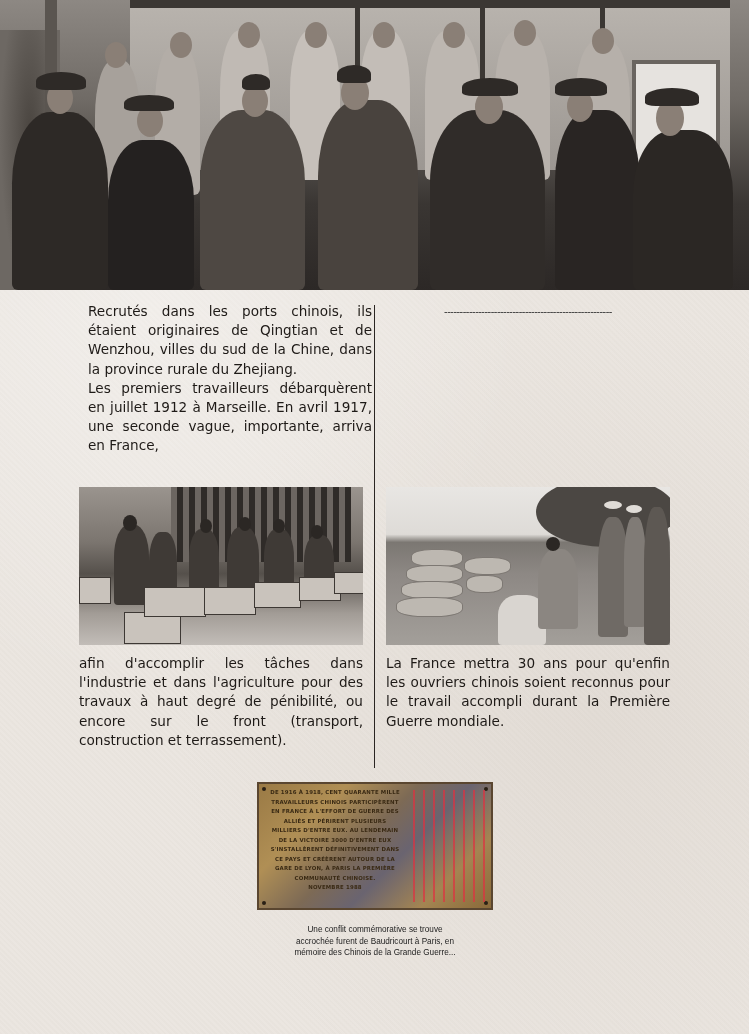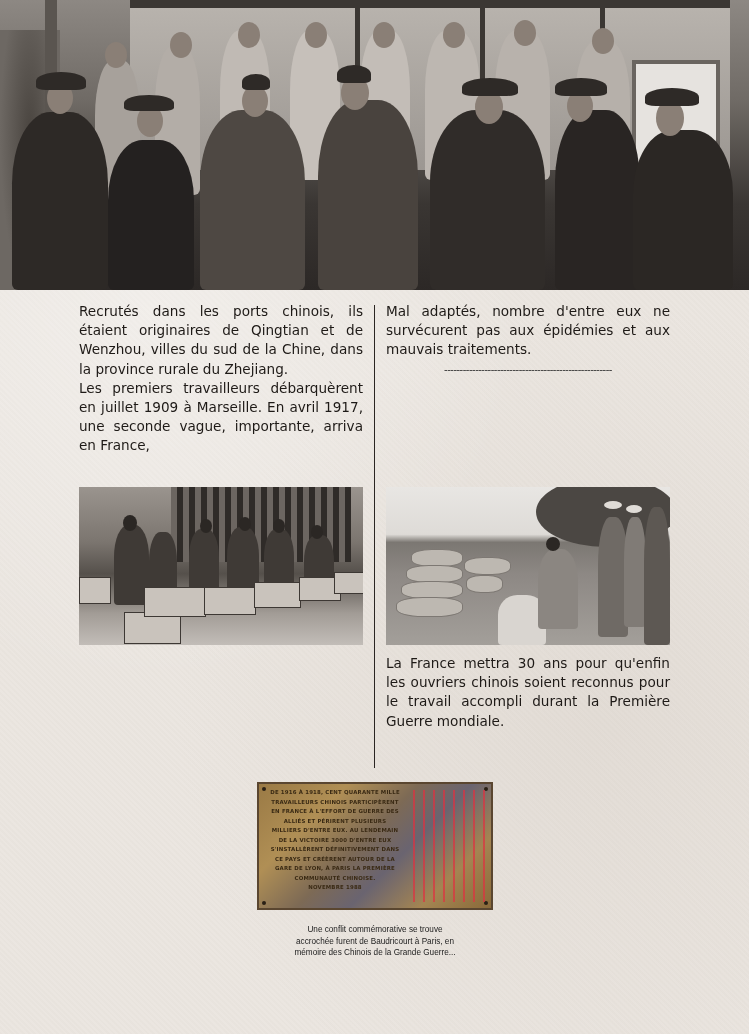--- a/index.html
+++ b/index.html
@@ -23,21 +23,21 @@
   .hero .door { position: absolute; left: 632px; top: 60px; width: 80px; height: 200px;
     background: #e6e3df; border: 4px solid #6a6560; }
   .hero .trees { position: absolute; left: 0; top: 30px; width: 60px; height: 260px;
     background: radial-gradient(ellipse at 50% 40%, #4a4540, #6d6863 70%); }
   .person { position: absolute; border-radius: 40% 40% 6px 6px; }
   .head { position: absolute; border-radius: 50%; background: #8a7f76; }
   .cap { position: absolute; border-radius: 50% 50% 20% 20%; background: #2e2a27; }
 
   .col { position: absolute; font-size: 13.6px; line-height: 19.2px; text-align: justify; }
   .col p { margin: 0; }
-  .left-top { left: 79px; top: 302px; width: 284px; }
+  .left-top { left: 88px; top: 302px; width: 284px; }
   .right-top { left: 386px; top: 302px; width: 284px; }
   .left-bottom { left: 79px; top: 654px; width: 284px; }
   .right-bottom { left: 386px; top: 654px; width: 284px; }
   .dashes { text-align: center; letter-spacing: -0.5px; font-size: 10px; line-height: 19px; color:#333; overflow:hidden; white-space:nowrap; }
 
   .divider { position: absolute; left: 374px; top: 305px; width: 1px; height: 463px; background: #2a2522; }
 
   .photo { position: absolute; overflow: hidden; }
   .photo1 { left: 79px; top: 487px; width: 284px; height: 158px;
     background: linear-gradient(180deg, #9a948e 0%, #7b756f 35%, #55504b 55%, #a29c96 80%, #c2bdb8 100%); }
@@ -108,21 +108,21 @@
   <div class="cap" style="left:124px;top:95px;width:50px;height:16px;"></div>
   <div class="cap" style="left:242px;top:74px;width:28px;height:16px;"></div>
   <div class="cap" style="left:337px;top:65px;width:34px;height:18px;"></div>
   <div class="cap" style="left:462px;top:78px;width:56px;height:18px;"></div>
   <div class="cap" style="left:555px;top:78px;width:52px;height:18px;"></div>
   <div class="cap" style="left:645px;top:88px;width:54px;height:18px;"></div>
 </div>
 
 <div class="col left-top">
   <p>Recrutés dans les ports chinois, ils étaient originaires de Qingtian et de Wenzhou, villes du sud de la Chine, dans la province rurale du Zhejiang.</p>
-  <p>Les premiers travailleurs débarquèrent en juillet 1909 à Marseille. En avril 1917, une seconde vague, importante, arriva en France,</p>
+  <p>Les premiers travailleurs débarquèrent en juillet 1912 à Marseille. En avril 1917, une seconde vague, importante, arriva en France,</p>
 </div>
 
 <div class="photo photo1" title="Travailleurs chinois alignés derrière des caisses dans un entrepôt">
   <div class="box" style="left:92px;top:0;width:180px;height:75px;background:repeating-linear-gradient(90deg,#6c6661 0 6px,#2f2b28 6px 12px);border:none;"></div>
   <div class="worker" style="left:35px;top:38px;width:35px;height:80px;"></div>
   <div class="worker" style="left:70px;top:45px;width:28px;height:75px;"></div>
   <div class="worker" style="left:110px;top:42px;width:30px;height:70px;"></div>
   <div class="worker" style="left:148px;top:40px;width:32px;height:72px;"></div>
   <div class="worker" style="left:185px;top:42px;width:30px;height:70px;"></div>
   <div class="worker" style="left:225px;top:48px;width:30px;height:65px;"></div>
@@ -134,26 +134,26 @@
   <div class="box" style="left:45px;top:125px;width:55px;height:30px;"></div>
   <div class="box" style="left:65px;top:100px;width:60px;height:28px;"></div>
   <div class="box" style="left:125px;top:100px;width:50px;height:26px;"></div>
   <div class="box" style="left:175px;top:95px;width:45px;height:24px;"></div>
   <div class="box" style="left:220px;top:90px;width:40px;height:22px;"></div>
   <div class="box" style="left:255px;top:85px;width:28px;height:20px;"></div>
   <div class="box" style="left:0;top:90px;width:30px;height:25px;"></div>
 </div>
 
 <div class="col left-bottom">
+  <p>afin d'accomplir les tâches dans l'industrie et dans l'agriculture pour des travaux à haut degré de pénibilité, ou encore sur le front (transport, construction et terrassement).</p>
 </div>
 
 <div class="divider"></div>
 
 <div class="col right-top">
-  <p>Mal adaptés, nombre d'entre eux ne survécurent pas aux épidémies et aux mauvais traitements.</p>
   <p class="dashes">------------------------------------------------------</p>
 </div>
 
 <div class="photo photo2" title="Ouvriers chinois travaillant près de sacs de sable">
   <div class="tree2" style="left:150px;top:-10px;width:140px;height:70px;"></div>
   <div class="sack" style="left:25px;top:62px;width:50px;height:16px;"></div>
   <div class="sack" style="left:20px;top:78px;width:55px;height:16px;"></div>
   <div class="sack" style="left:15px;top:94px;width:60px;height:16px;"></div>
   <div class="sack" style="left:10px;top:110px;width:65px;height:18px;"></div>
   <div class="sack" style="left:78px;top:70px;width:45px;height:16px;"></div>

